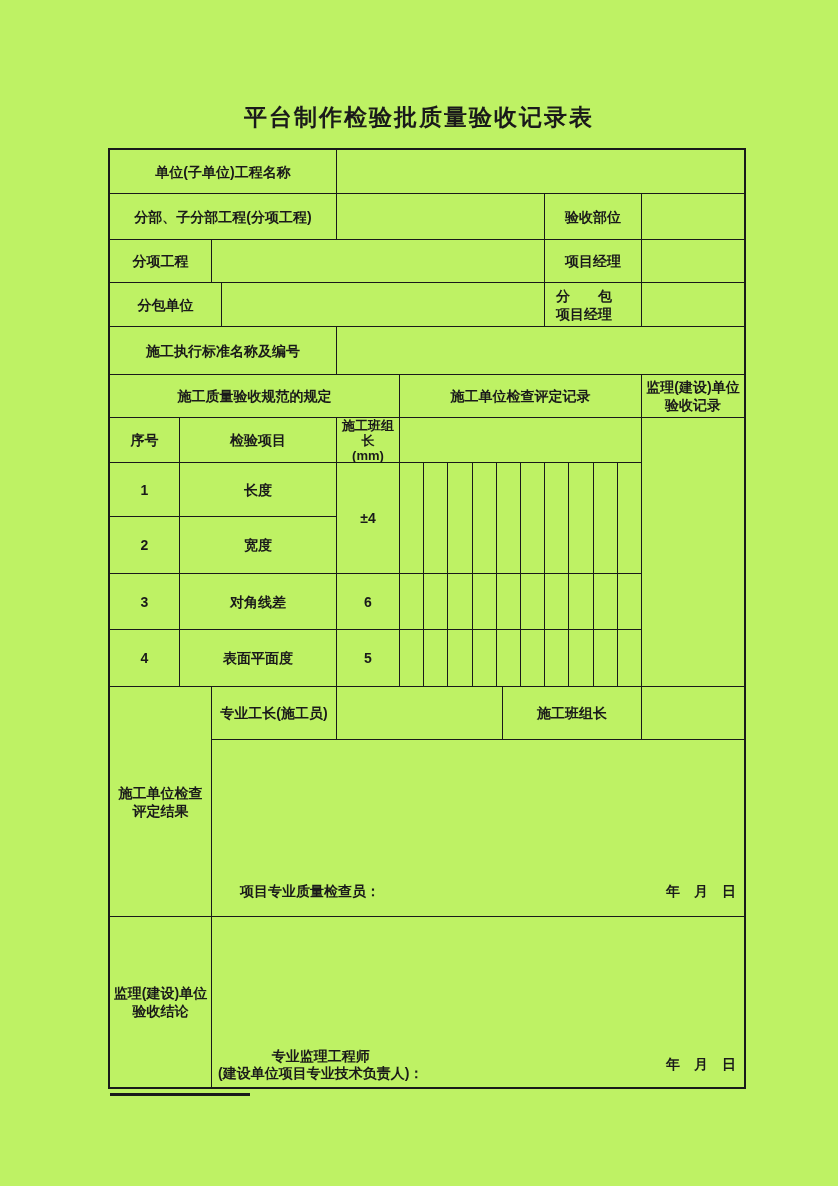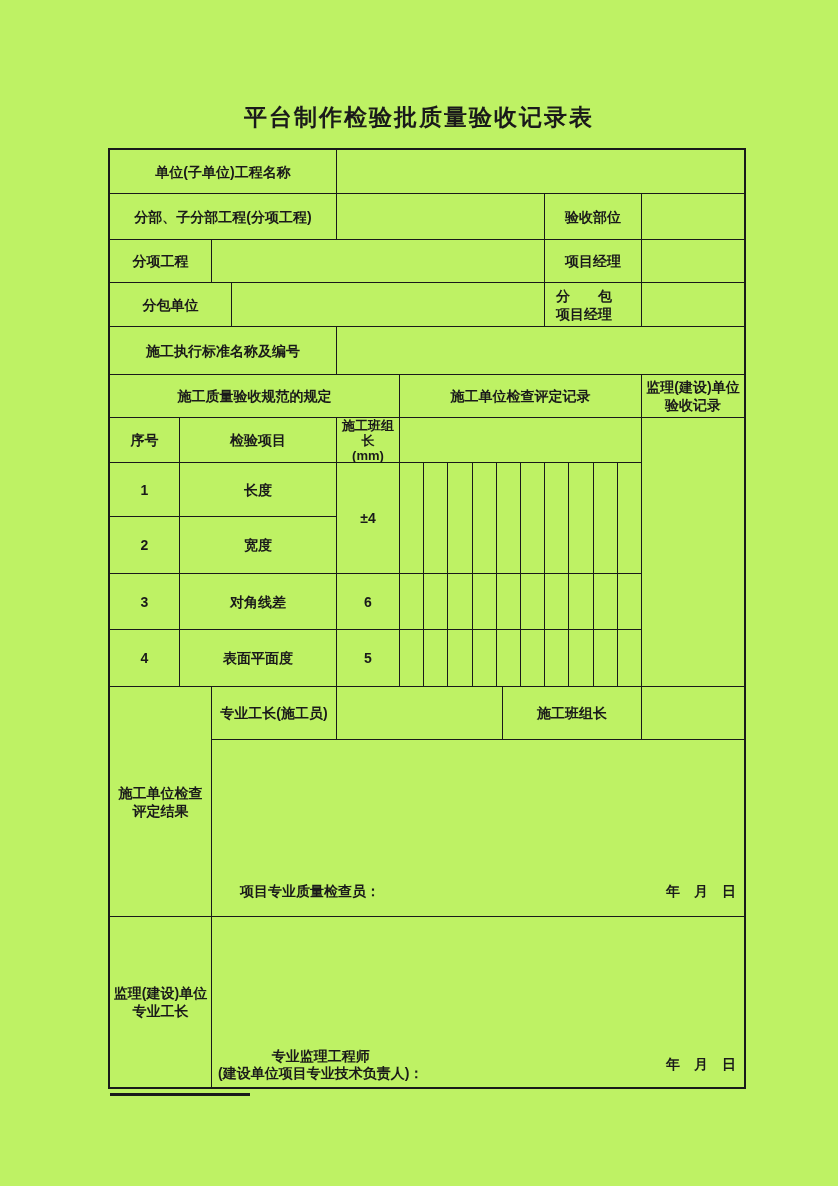--- a/index.html
+++ b/index.html
@@ -39,21 +39,21 @@
     <div class="c" style="left:0;top:44px;width:227px;height:46px">分部、子分部工程(分项工程)</div>
     <div class="c" style="left:227px;top:44px;width:208px;height:46px"></div>
     <div class="c" style="left:435px;top:44px;width:97px;height:46px">验收部位</div>
     <div class="c er" style="left:532px;top:44px;width:102px;height:46px"></div>
 
     <div class="c" style="left:0;top:90px;width:102px;height:43px">分项工程</div>
     <div class="c" style="left:102px;top:90px;width:333px;height:43px"></div>
     <div class="c" style="left:435px;top:90px;width:97px;height:43px">项目经理</div>
     <div class="c er" style="left:532px;top:90px;width:102px;height:43px"></div>
 
-    <div class="c" style="left:0;top:133px;width:122px;height:44px">分包单位</div>
+    <div class="c" style="left:0;top:133px;width:112px;height:44px">分包单位</div>
     <div class="c" style="left:102px;top:133px;width:333px;height:44px"></div>
     <div class="c col pm2" style="left:435px;top:133px;width:97px;height:44px">
       <span class="blk">分　　包</span>
       <span class="blk">项目经理</span>
     </div>
     <div class="c er" style="left:532px;top:133px;width:102px;height:44px"></div>
 
     <div class="c" style="left:0;top:177px;width:227px;height:48px">施工执行标准名称及编号</div>
     <div class="c er" style="left:227px;top:177px;width:407px;height:48px"></div>
 
@@ -97,21 +97,21 @@
     <div class="c" style="left:393px;top:537px;width:139px;height:53px">施工班组长</div>
     <div class="c er" style="left:532px;top:537px;width:102px;height:53px"></div>
 
     <div class="c er" style="left:102px;top:590px;width:532px;height:177px">
       <span class="sig" style="left:28px;bottom:16px">项目专业质量检查员：</span>
       <span class="date" style="right:8px;bottom:16px">年　月　日</span>
     </div>
 
     <div class="c col eb" style="left:0;top:767px;width:102px;height:170px">
       <span class="blk">监理(建设)单位</span>
-      <span class="blk">专业工长</span>
+      <span class="blk">验收结论</span>
     </div>
     <div class="c er eb" style="left:102px;top:767px;width:532px;height:170px">
       <span class="sig sigc" style="left:6px;bottom:5px">
         <span class="blk">专业监理工程师</span>
         <span class="blk">(建设单位项目专业技术负责人)：</span>
       </span>
       <span class="date" style="right:8px;bottom:14px">年　月　日</span>
     </div>
 
   <div class="c" style="left: 290px; top: 313px; width: 24px; height: 111px;"></div>

